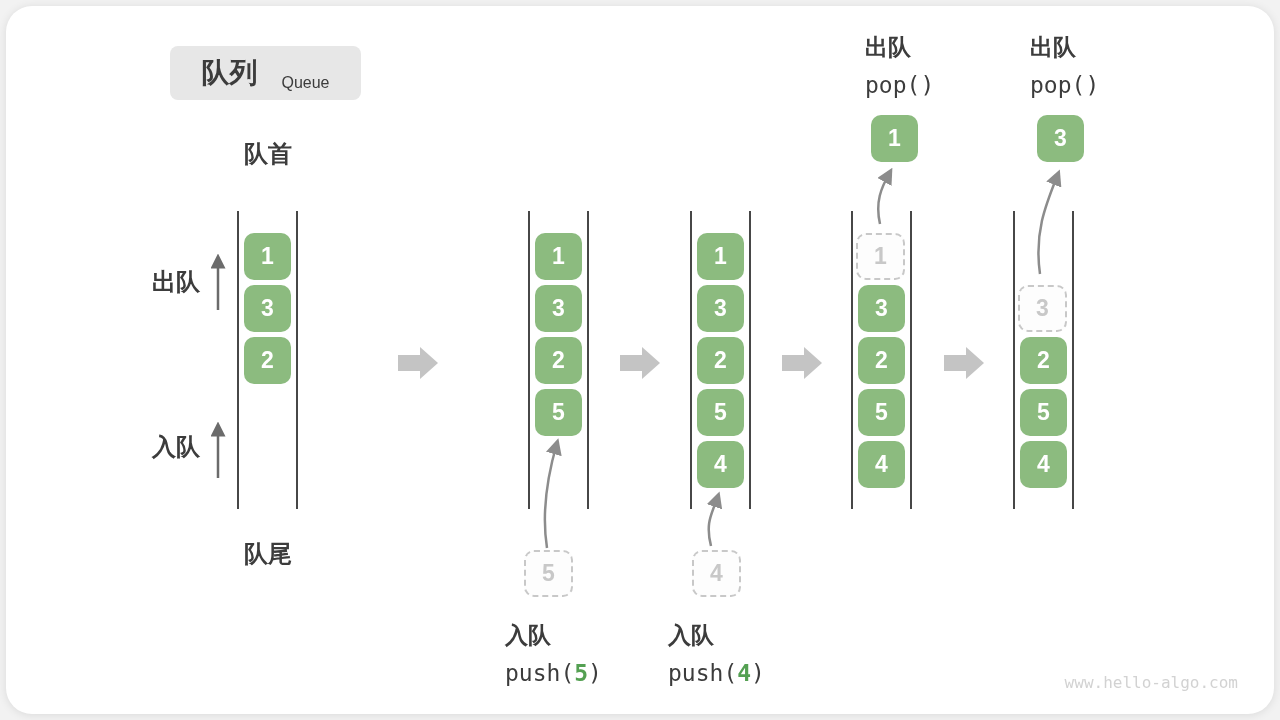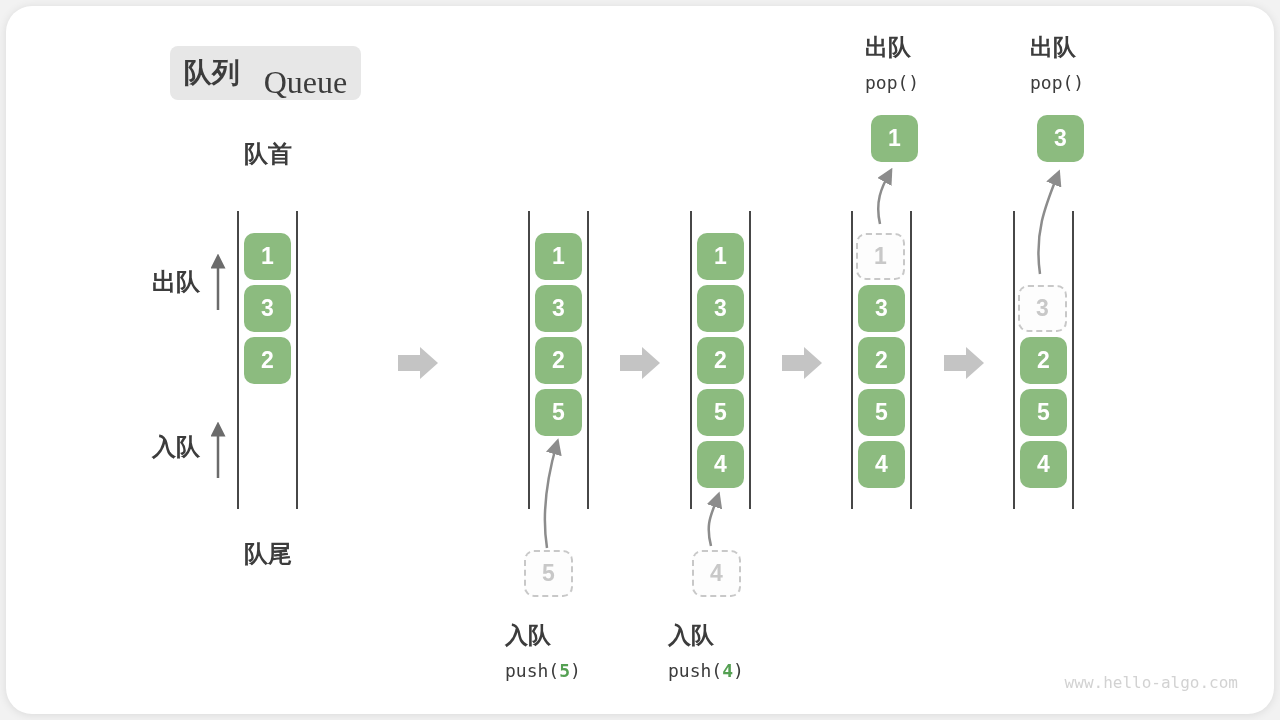--- a/index.html
+++ b/index.html
@@ -5,21 +5,21 @@
   html,body{margin:0;padding:0;background:#f2f2f2;}
   .canvas{position:relative;width:1280px;height:720px;overflow:hidden;
           font-family:"Liberation Sans",sans-serif;}
   .card{position:absolute;inset:6px;background:#ffffff;border-radius:26px;
         box-shadow:0 1px 10px rgba(0,0,0,.10);}
   
   .title-box{position:absolute;left:170px;top:46px;width:191px;height:54px;
              background:var(--title-bg);border-radius:8px;display:flex;
              align-items:center;justify-content:center;gap:24px;}
   .title-zh{font-weight:700;font-size:28px;color:var(--text);}
-  .title-en{font-family:Liberation Serif, serif;font-size:32px;color:var(--text);margin-top:19px;}
+  .title-en{font-family:Liberation Sans, sans-serif;font-size:16px;color:var(--text);margin-top:19px;}
   
   .lbl{position:absolute;font-weight:700;font-size:24px;color:var(--text);}
   .lbl.center{width:102px;text-align:center;}
   
   .qcol{position:absolute;top:211px;width:61px;height:298px;}
   .rail{position:absolute;top:0;width:2px;height:100%;background:var(--rail);}
   .rail.left{left:0;}.rail.right{right:0;}
   .cell{position:absolute;left:7px;width:47px;height:47px;border-radius:10px;
         display:flex;align-items:center;justify-content:center;
         font-weight:700;font-size:23px;}
@@ -30,21 +30,21 @@
   
   .floatbox{position:absolute;width:47px;height:47px;border-radius:10px;
             display:flex;align-items:center;justify-content:center;
             font-weight:700;font-size:23px;}
   .floatbox.solid{background:var(--green);color:#fff;}
   .floatbox.dashed{width:45px;height:43px;border:2.5px dashed var(--dashed);
                    background:#fdfdfd;color:var(--dashed);}
   
   .op{position:absolute;color:var(--text);}
   .op .zh{font-weight:700;font-size:23px;margin-bottom:9px;}
-  .op .code{font-family:"DejaVu Sans Mono",monospace;font-size:18px;}
+  .op .code{font-family:"DejaVu Sans Mono",monospace;font-size:23px;}
   .op .arg{color:var(--arg-green);font-weight:700;}
   
   .blockarrow{position:absolute;width:40px;height:36px;}
   .blockarrow polygon{fill:var(--block-arrow);}
   
   .overlay{position:absolute;left:0;top:0;width:1280px;height:720px;pointer-events:none;}
   .overlay .thin{stroke:#8c8c8c;stroke-width:2.5;fill:none;}
   .overlay .side{stroke:#6b6b6b;stroke-width:2.5;fill:none;}
   .watermark{position:absolute;right:42px;top:673px;
              font-family:"DejaVu Sans Mono",monospace;font-size:16px;

